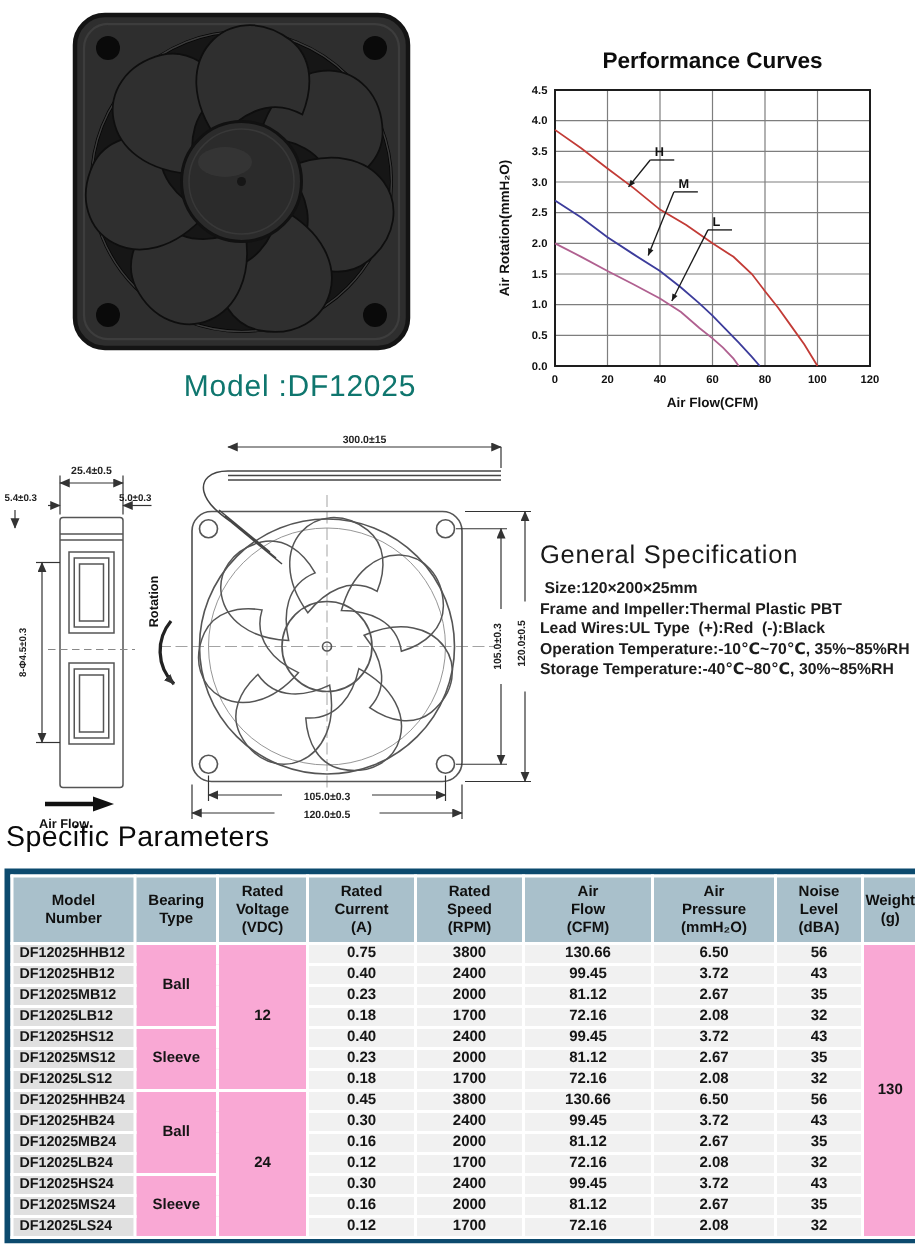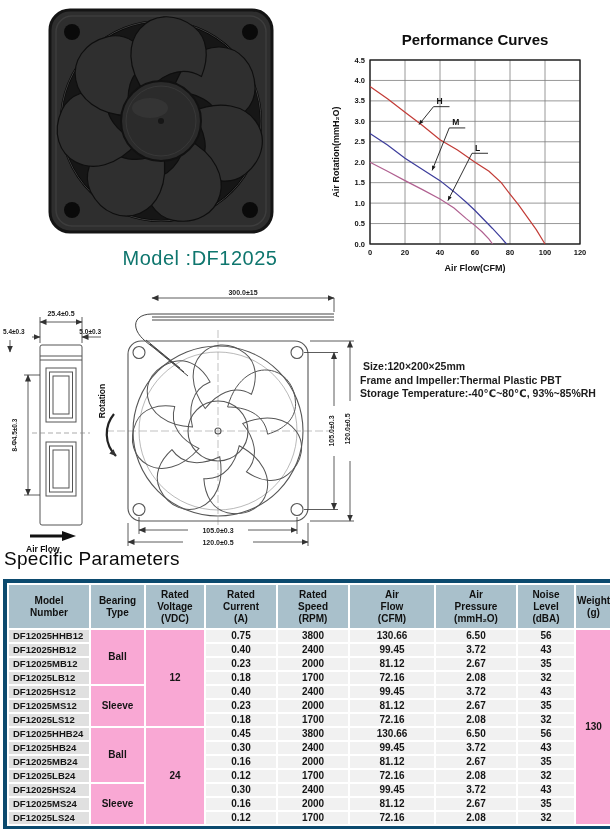--- a/index.html
+++ b/index.html
@@ -221,23 +221,26 @@
     <text x="155" y="9" text-anchor="middle" class="dim">300.0±15</text>
     <text x="130" y="247" text-anchor="middle" class="dim">105.0±0.3</text>
     <text x="130" y="259" text-anchor="middle" class="dim">120.0±0.5</text>
     <text x="243" y="148" text-anchor="middle" transform="rotate(-90 243 145)" class="dim">105.0±0.3</text>
     <text x="261" y="148" text-anchor="middle" transform="rotate(-90 259 145)" class="dim">120.0±0.5</text>
     <text x="14" y="118" text-anchor="middle" transform="rotate(-90 14 115)" class="flow-label">Rotation</text>
     <path d="M 26,128 C 16,140 16,158 28,170" stroke="#222" stroke-width="2.2" fill="none" marker-end="url(#ah2)"></path>
   </svg>
 
   <div id="genspec" class="abs">
+    <div class="gs-title">General Specification</div>
     <div class="gs-line"> Size:120×200×25mm</div>
     <div class="gs-line">Frame and Impeller:Thermal Plastic PBT</div>
-    <div class="gs-line">Storage Temperature:-40℃~80℃, 93%~85%RH</div>
+    <div class="gs-line">Lead Wires:UL Type  (+):Red  (-):Black</div>
+    <div class="gs-line">Operation Temperature:-10℃~70℃, 35%~85%RH</div>
+    <div class="gs-line">Storage Temperature:-40℃~80℃, 30%~85%RH</div>
   </div>
 
   <div id="params-title" class="abs">Specific Parameters</div>
 
   <div id="table-wrap" class="abs">
     <table id="params-table">
       <colgroup>
         <col style="width:82px">
           <col style="width:55px">
           <col style="width:60px">

